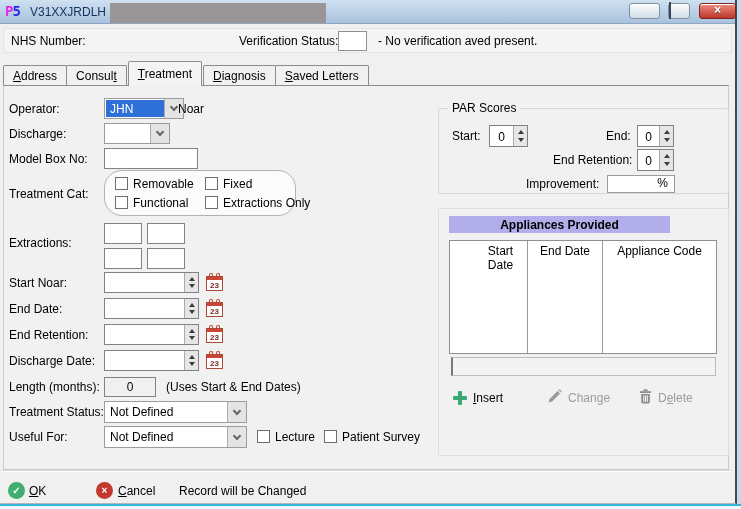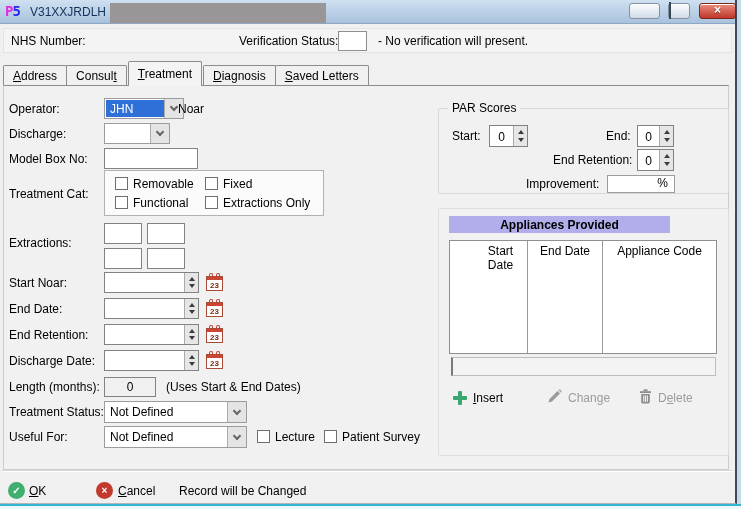--- a/index.html
+++ b/index.html
@@ -114,21 +114,21 @@
     <span class="redaction"></span>
     <span class="winbtn btn-min"><span class="glyph-min"></span></span>
     <span class="winbtn btn-rest"><span class="glyph-rest"></span></span>
     <span class="winbtn btn-close"><span>×</span></span>
   </div>
 
   <div class="header-panel">
     <span class="hlabel" style="left:7px;">NHS Number:</span>
     <span class="hlabel" style="left:235px;">Verification Status:</span>
     <span class="verif-box"></span>
-    <span class="hlabel" style="left:374px;">- No verification will present.</span>
+    <span class="hlabel" style="left:374px;">- No verification aved present.</span>
   </div>
 
   <div class="tabs">
     <div class="tab"><span><u>A</u>ddress</span></div>
     <div class="tab"><span>Consul<u>t</u></span></div>
     <div class="tab active"><span><u>T</u>reatment</span></div>
     <div class="tab"><span><u>D</u>iagnosis</span></div>
     <div class="tab"><span><u>S</u>aved Letters</span></div>
   </div>
 
@@ -148,21 +148,21 @@
       <span class="val"></span>
       <span class="dd">
           <span class="chev"></span>
         </span>
     </div>
 
     <span class="flabel" style="top:66px;">Model Box No:</span>
     <input class="txt" style="left: 100px; top: 62px; width: 94px; height: 21px;" value="">
 
     <span class="flabel" style="top:101px;">Treatment Cat:</span>
-    <div class="groupbox" style="left:100px; top:84px; width:220px; height:46px;">
+    <div class="groupbox" style="left:100px; top:84px; width:192px; height:46px;border-radius:18px;">
       <span class="cbrow" style="left:10px; top:6px;"><span class="cb"></span><span>Removable</span></span>
       <span class="cbrow" style="left:100px; top:6px;"><span class="cb"></span><span>Fixed</span></span>
       <span class="cbrow" style="left:10px; top:25px;"><span class="cb"></span><span>Functional</span></span>
       <span class="cbrow" style="left:100px; top:25px;"><span class="cb"></span><span>Extractions Only</span></span>
     </div>
 
     <span class="flabel" style="top:150px;">Extractions:</span>
     <input class="txt" style="left: 100px; top: 137px; width: 38px; height: 21px;" value="">
     <input class="txt" style="left: 143px; top: 137px; width: 38px; height: 21px;" value="">
     <input class="txt" style="left: 100px; top: 162px; width: 38px; height: 21px;" value="">

